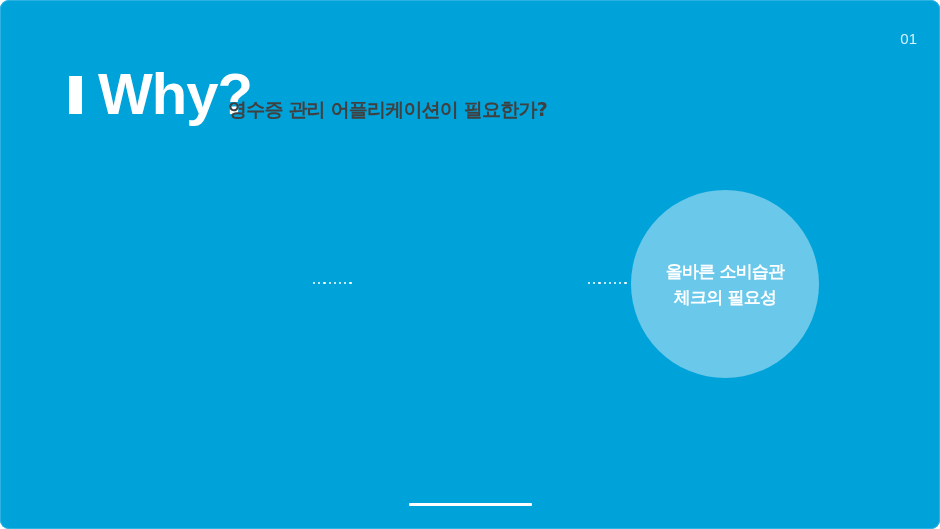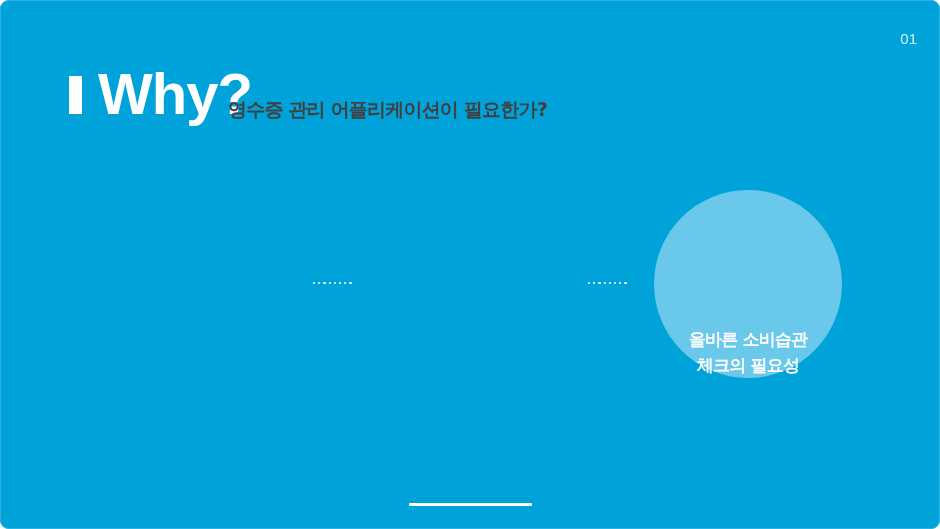--- a/index.html
+++ b/index.html
@@ -42,19 +42,19 @@
     <span class="dot"></span>
       <span class="dot"></span>
       <span class="dot"></span>
       <span class="dot"></span>
       <span class="dot"></span>
       <span class="dot"></span>
       <span class="dot"></span>
       <span class="dot"></span>
   </div>
 
-  <div class="circle" style="left:654px; top:190px;align-items:flex-end;">
+  <div class="circle" style="left:631px; top:190px;">
     <div class="circle-text">올바른 소비습관
 체크의 필요성</div>
   </div>
 
   <div class="bottom-line"></div>
 </div>
 
 </body></html>

